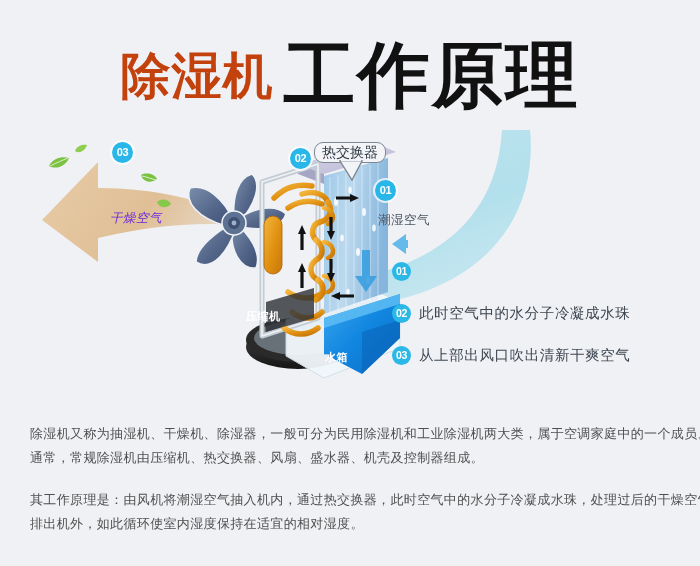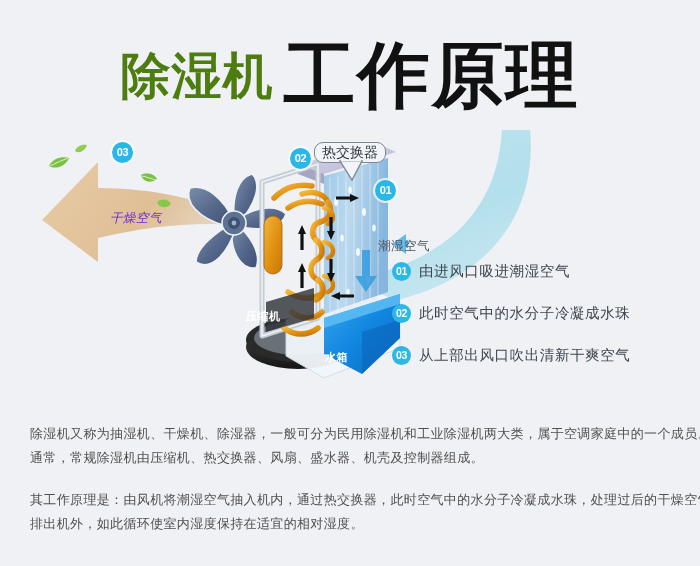--- a/index.html
+++ b/index.html
@@ -28,21 +28,21 @@
     position: absolute;
     top: 28px;
     left: 0;
     width: 700px;
     text-align: center;
     white-space: nowrap;
   }
   .title-a {
     font-size: 50px;
     font-weight: bold;
-    color: #4d7c0f;
+    color: #c2410c;
     letter-spacing: 1px;
     vertical-align: middle;
   }
   .title-b {
     font-size: 72px;
     font-weight: bold;
     color: #111111;
     letter-spacing: 2px;
     vertical-align: middle;
     margin-left: 10px;
@@ -126,21 +126,21 @@
 
   
   .dlabel {
     position: absolute;
     font-size: 12.5px;
     color: #3e4a55;
     white-space: nowrap;
     letter-spacing: 0.5px;
   }
   .label-dry   { left: 110px; top: 90px; color: #6d28d9; font-style: italic; }
-  .label-humid { left: 378px; top: 92px; color: #4a5560; margin-top: 26px; }
+  .label-humid { left: 378px; top: 92px; color: #4a5560; }
 
   
   .callout {
     position: absolute;
     left: 314px;
     top: 22px;
     padding: 2px 7px 3px 7px;
     border: 1.4px solid #7c8893;
     border-radius: 9px;
     background: #f3f4f7;
@@ -410,21 +410,20 @@
     <div class="dlabel label-dry">干燥空气</div>
     <div class="dlabel label-humid">潮湿空气</div>
 
     <div class="art-text text-compressor">压缩机</div>
     <div class="art-text text-tank">水箱</div>
   </div>
 
   <div class="legend">
     <div class="legend-row">
       <span class="legend-badge">01</span>
-      <span class="legend-text">由进风口吸进潮湿空气</span>
     </div>
     <div class="legend-row">
       <span class="legend-badge">02</span>
       <span class="legend-text">此时空气中的水分子冷凝成水珠</span>
     </div>
     <div class="legend-row">
       <span class="legend-badge">03</span>
       <span class="legend-text">从上部出风口吹出清新干爽空气</span>
     </div>
   </div>

